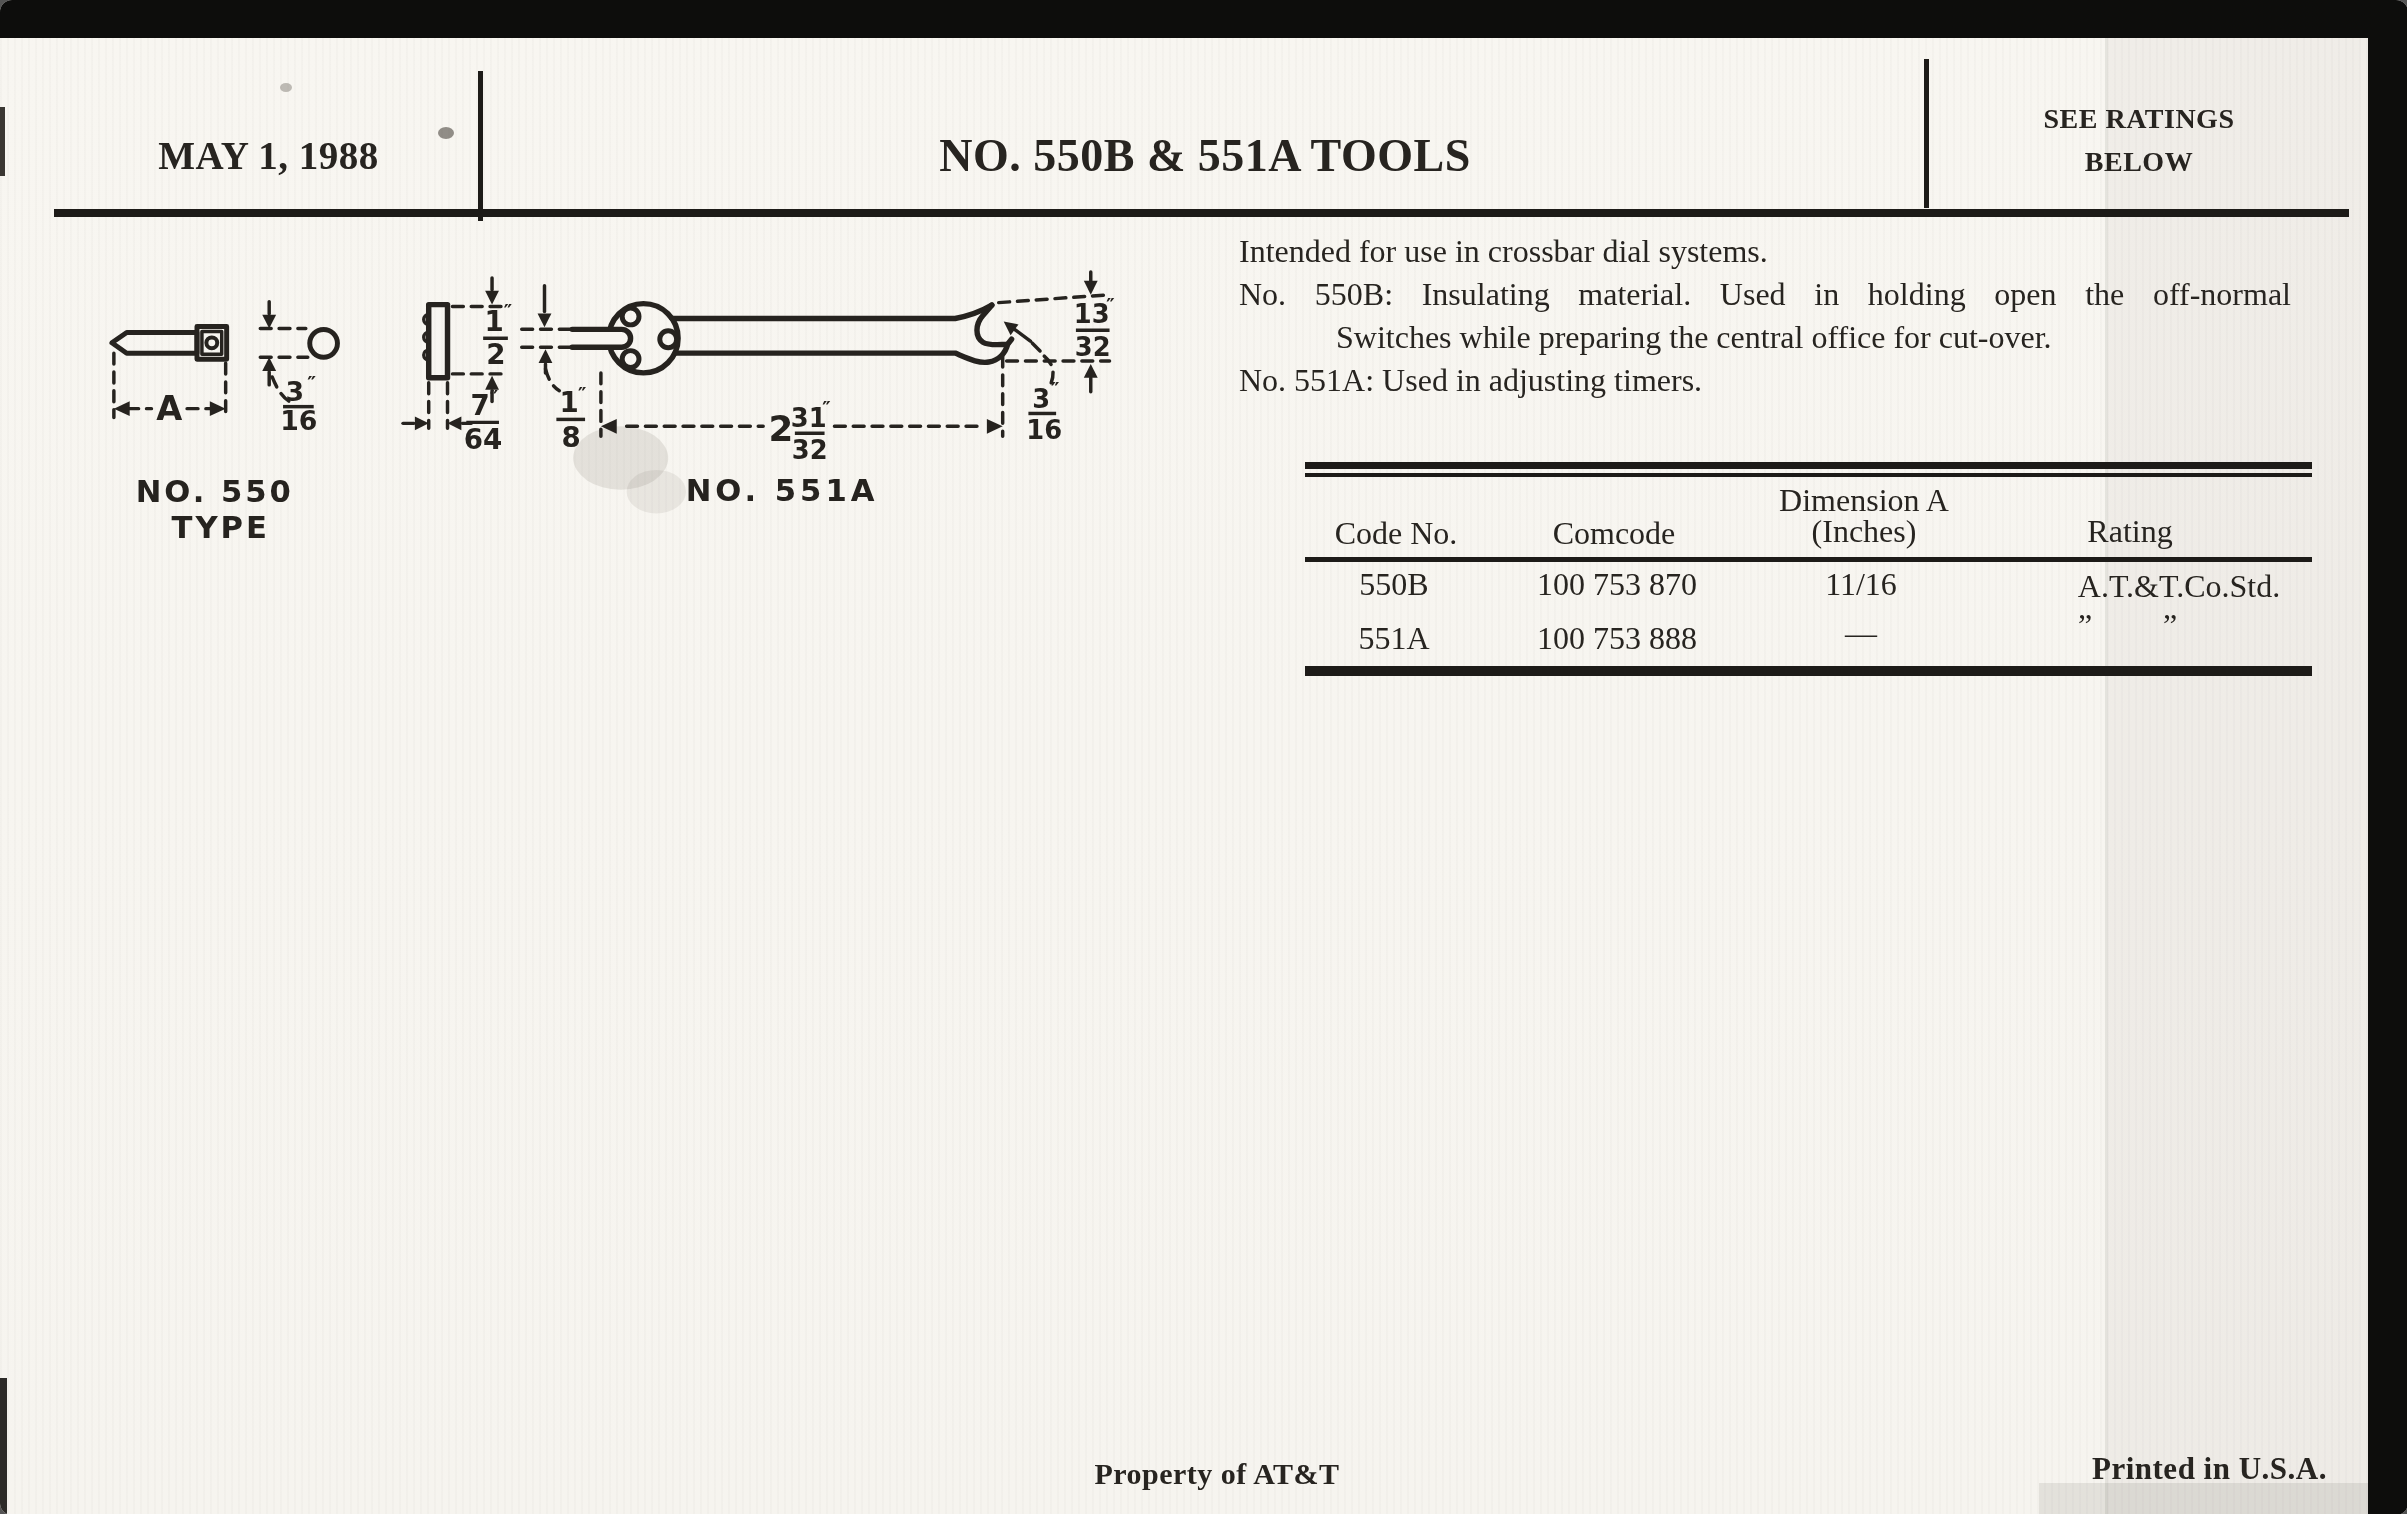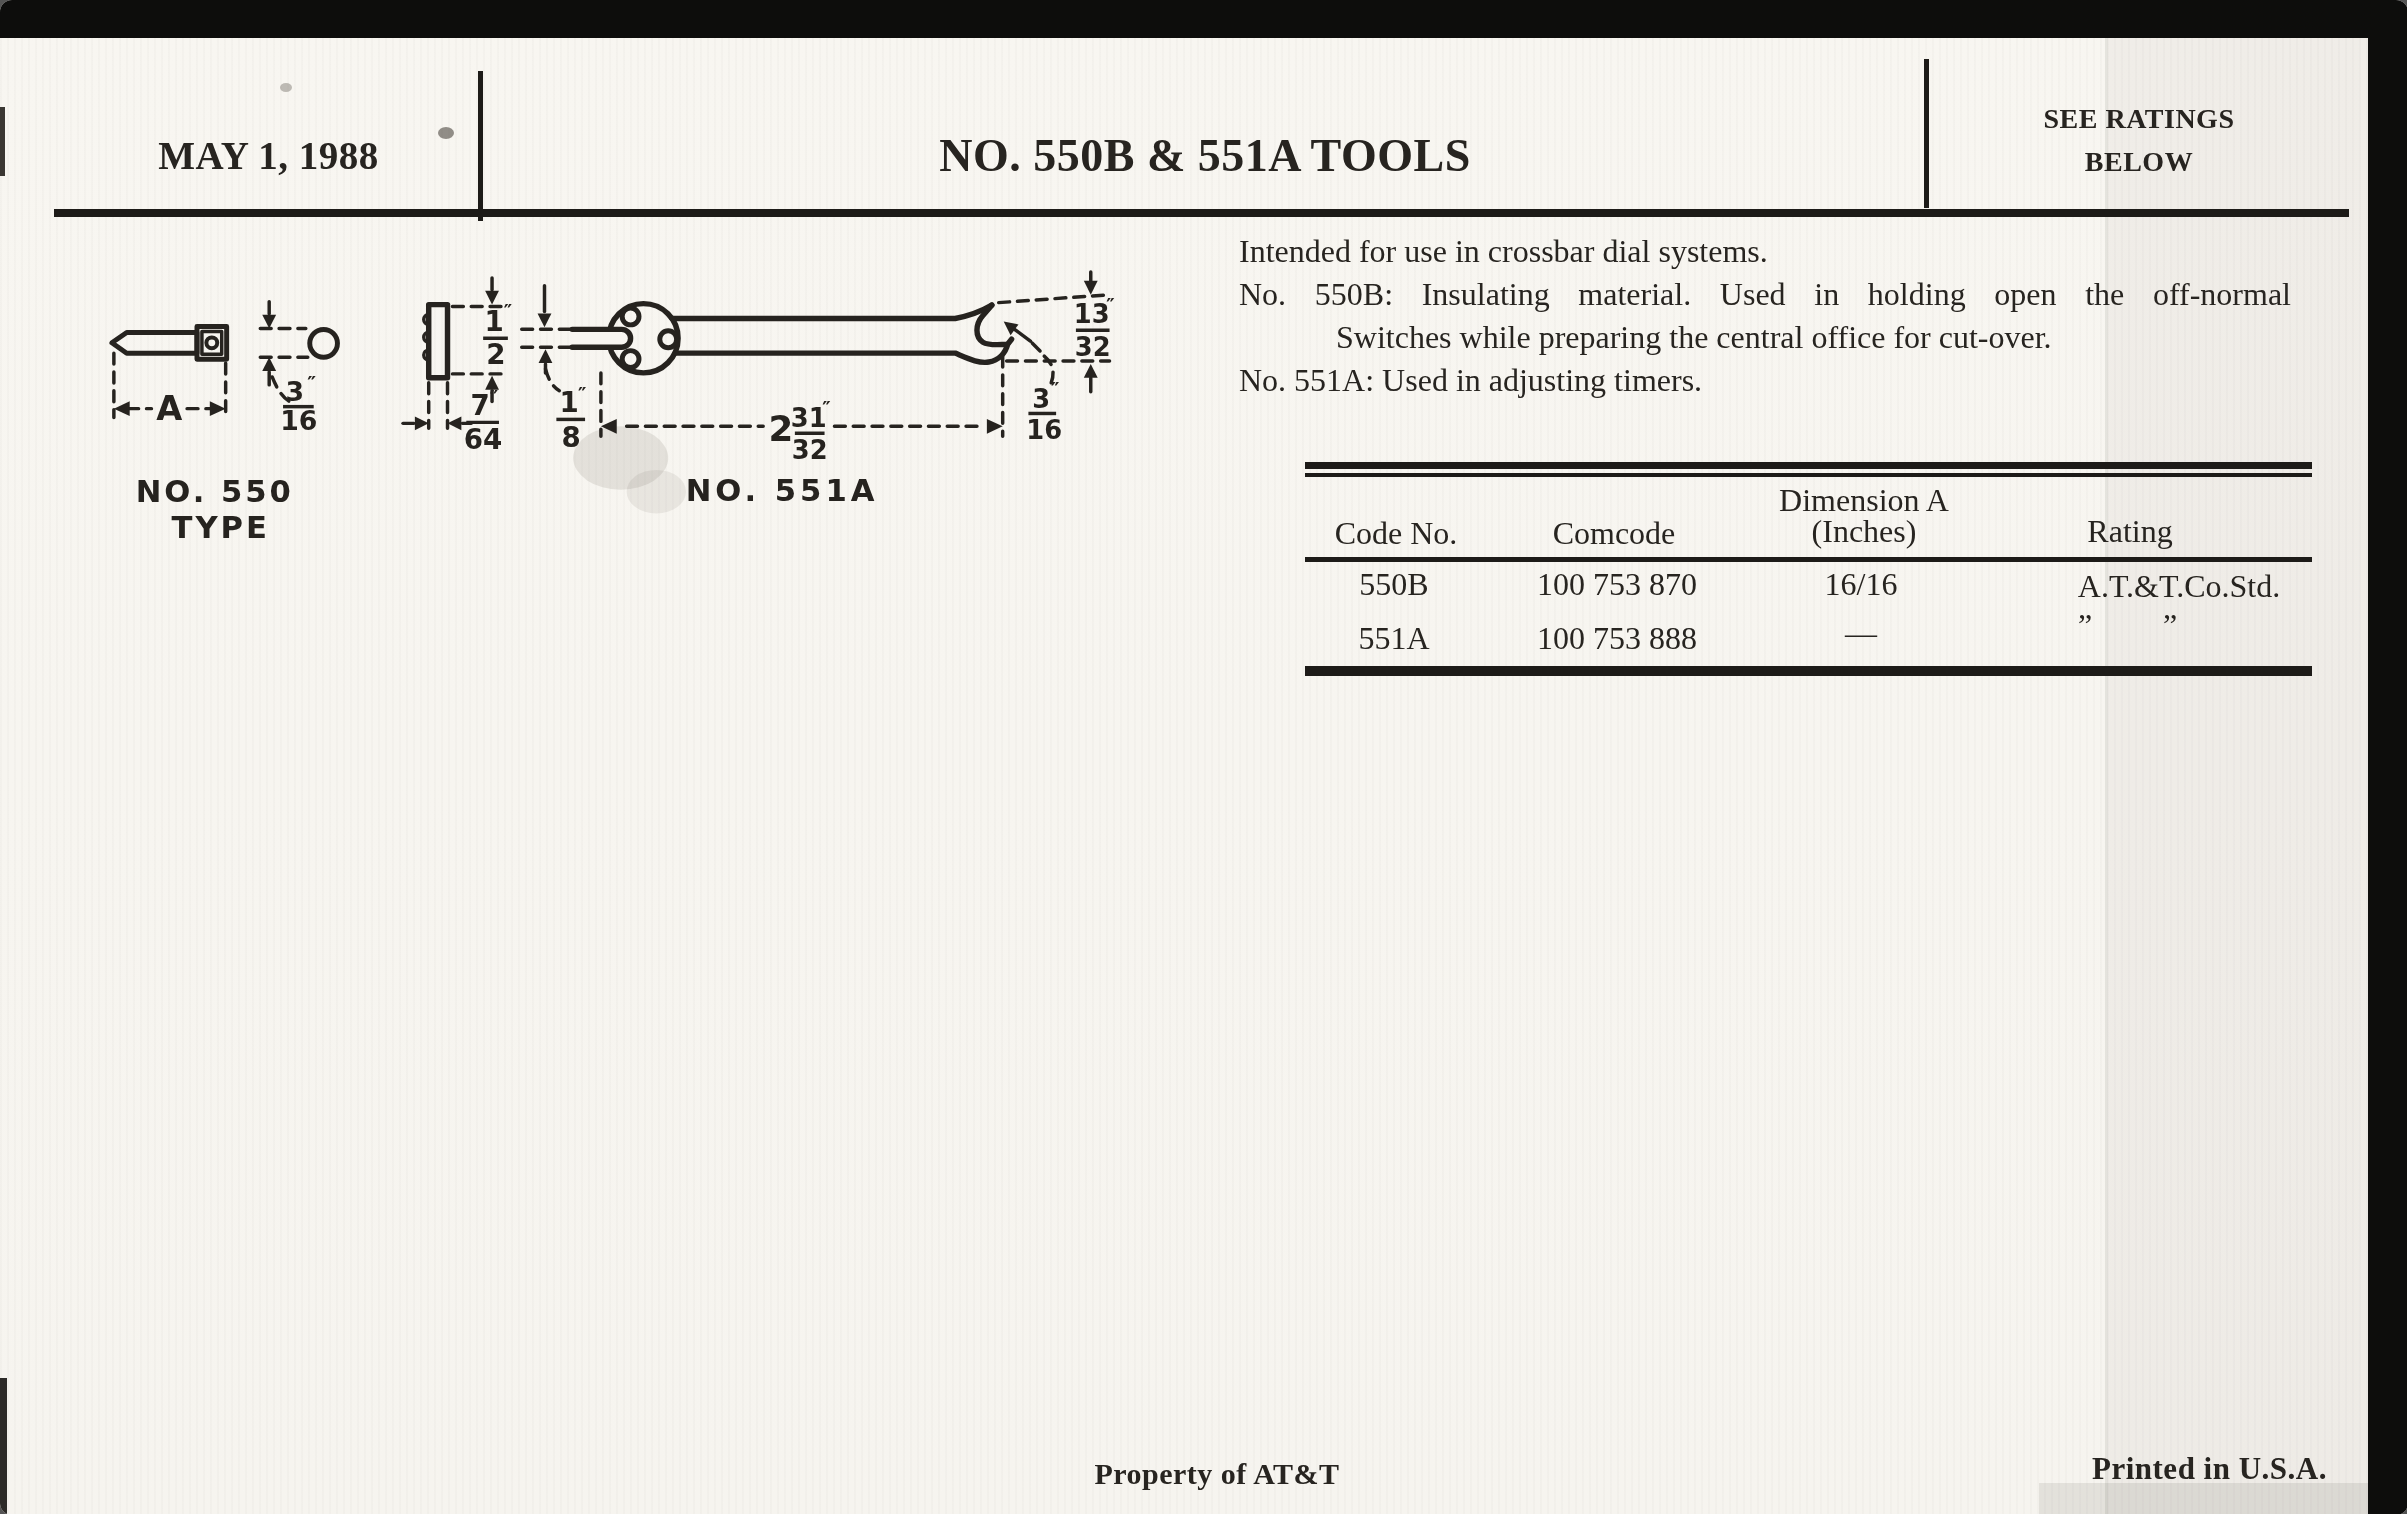--- a/index.html
+++ b/index.html
@@ -190,21 +190,21 @@
     <div class="abs rule" style="left:0;top:11px;width:1007px;height:4px;"></div>
     <div class="tblcell" style="left:559px;top:20px;">Dimension A</div>
     <div class="tblcell" style="left:91px;top:53px;">Code No.</div>
     <div class="tblcell" style="left:309px;top:53px;">Comcode</div>
     <div class="tblcell" style="left:559px;top:51px;">(Inches)</div>
     <div class="tblcell" style="left:825px;top:51px;">Rating</div>
     <div class="abs rule" style="left:0;top:95px;width:1007px;height:5px;"></div>
     <div>
       <div class="tblcell" style="left:89px;top:104px;text-align:center;">550B</div>
       <div class="tblcell" style="left:312px;top:104px;">100 753 870</div>
-      <div class="tblcell" style="left:556px;top:104px;">16/16</div>
+      <div class="tblcell" style="left:556px;top:104px;">11/16</div>
       <div class="tblcell" style="left:826px;top:106px;margin-left:48px;">A.T.&amp;T.Co.Std.</div>
     </div>
     <div>
       <div class="tblcell" style="left:89px;top:158px;">551A</div>
       <div class="tblcell" style="left:312px;top:158px;">100 753 888</div>
       <div class="tblcell" style="left:556px;top:153px;">—</div>
       <div class="tblcell" style="left:780px;top:145px;">”</div>
       <div class="tblcell" style="left:865px;top:145px;">”</div>
     </div>
     <div class="abs rule" style="left:0;top:204px;width:1007px;height:10px;"></div>

